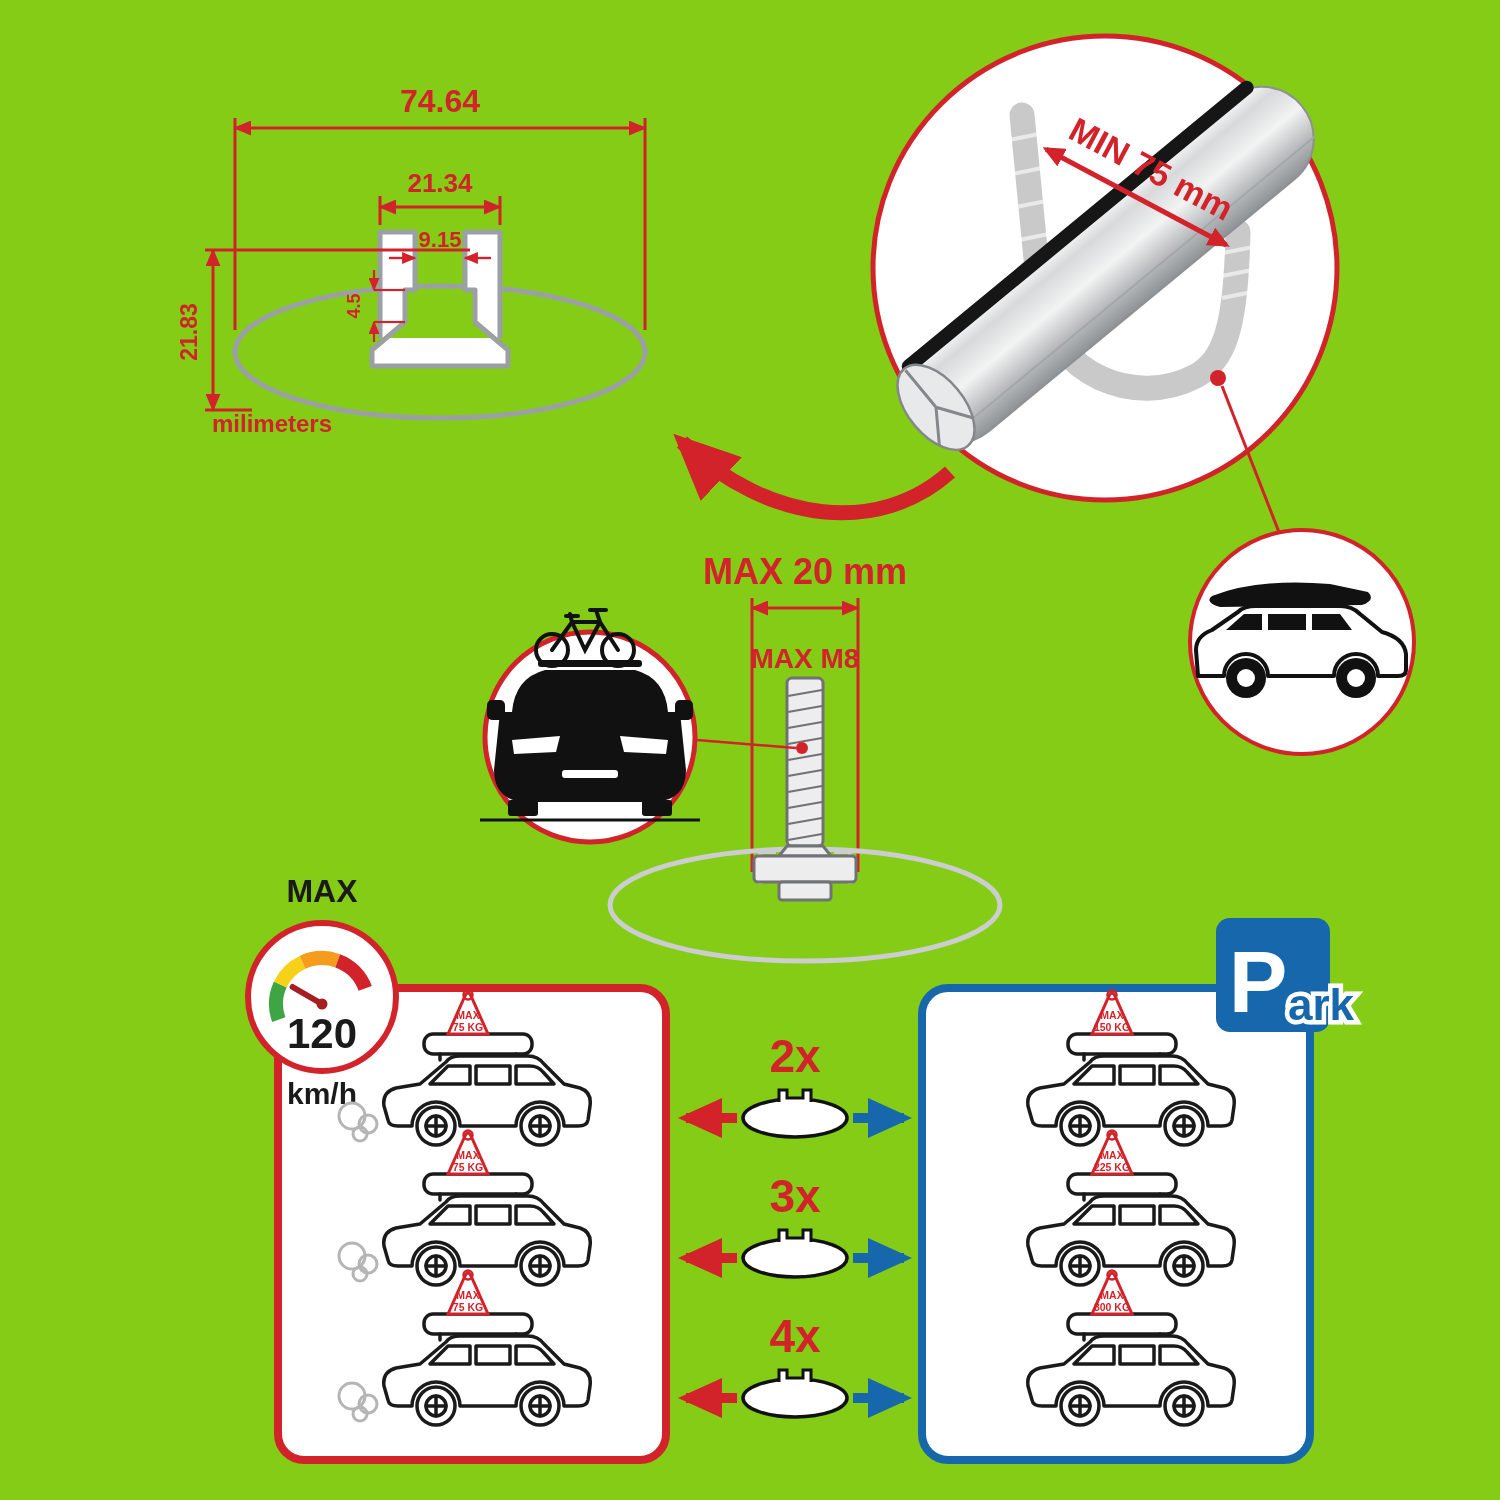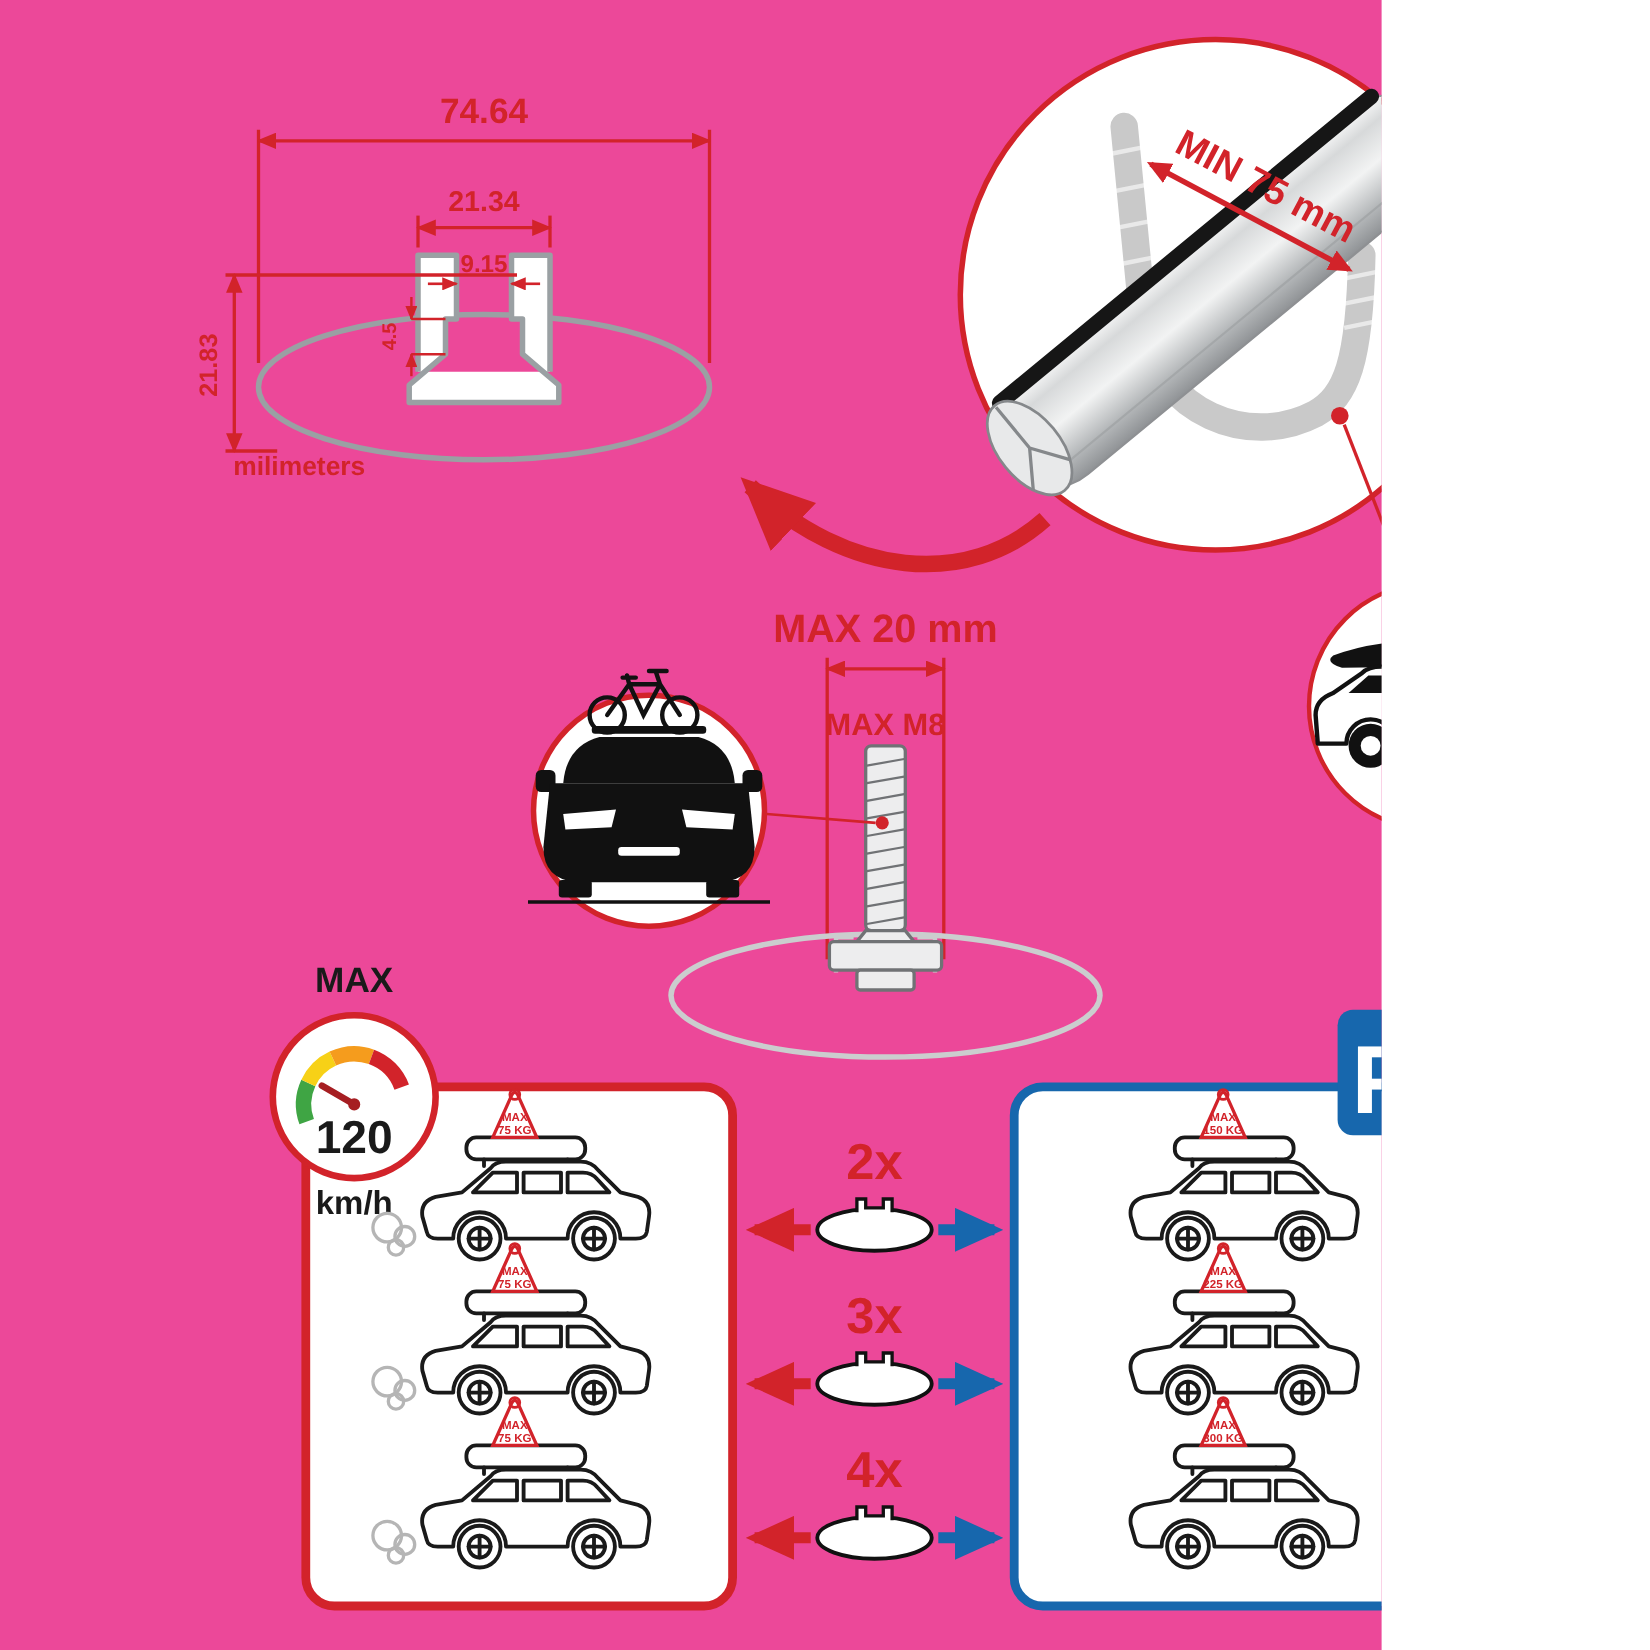--- a/index.html
+++ b/index.html
@@ -1,16 +1,16 @@
 <!DOCTYPE html>
 <html><head>
 <meta charset="utf-8">
 <style>
   html,body{margin:0;padding:0;background:#ffffff;}
-  #canvas{position:relative;width:1256px;height:1500px;background:#ec4899;overflow:hidden;text-decoration:underline;}
+  #canvas{position:relative;width:1500px;height:1500px;background:#84cc16;overflow:hidden;text-decoration:underline;}
   svg text{font-family:"Liberation Sans","DejaVu Sans",sans-serif;font-weight:bold;}
   .dim-text{fill:#d2232a;}
   .black-text{fill:#1a1a1a;}
 </style>
 </head>
 <body>
 
 <div id="canvas">
 <svg width="1500" height="1500" viewBox="0 0 1500 1500">
   <defs>

